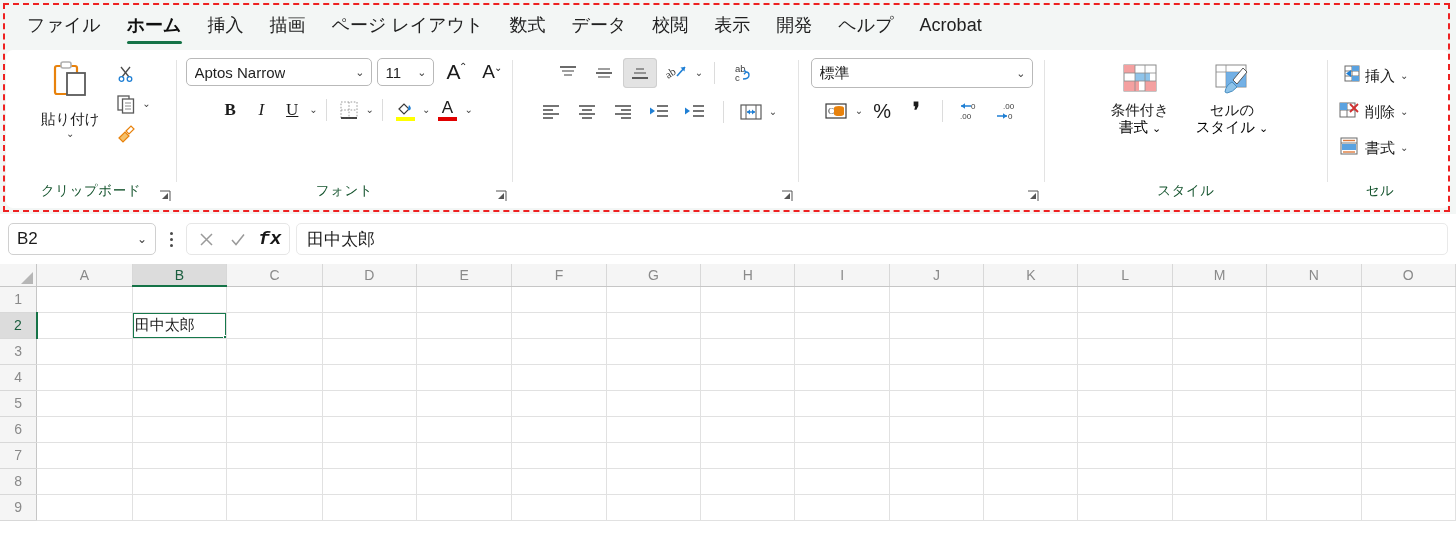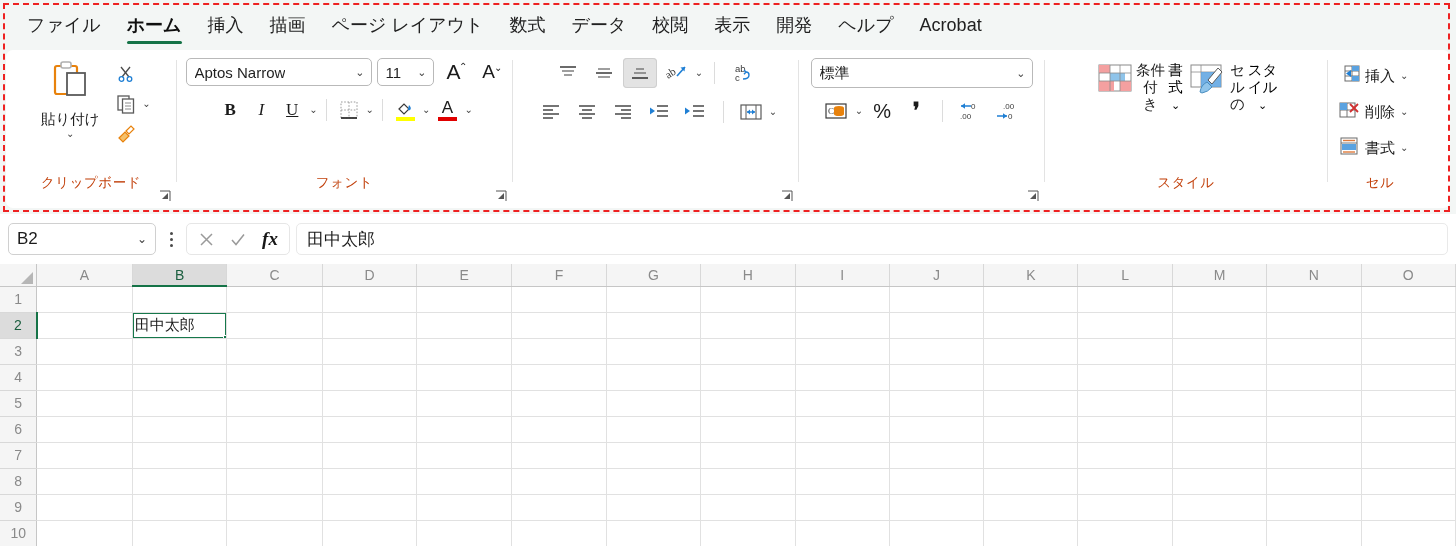--- a/index.html
+++ b/index.html
@@ -46,22 +46,22 @@
   }
   .group {
     position: relative; display: flex; flex-direction: column;
     align-items: center; justify-content: flex-start;
     padding: 8px 6px 0 6px; height: 100%;
   }
   .group-sep {
     width: 1px; background: #e3e3e3; margin: 10px 0 26px 0; flex: 0 0 1px;
   }
   .group-label {
-    position: absolute; bottom: 16px; left: 0; right: 0; text-align: center;
-    font-size: 13.5px; color: #c2410c; letter-spacing: .5px;
+    position: absolute; bottom: 8px; left: 0; right: 0; text-align: center;
+    font-size: 13.5px; color: #14532d; letter-spacing: .5px;
   }
   .group-launcher {
     position: absolute; bottom: 5px; right: 4px; width: 13px; height: 13px;
     color: #555; font-size: 12px; line-height: 12px;
   }
 
   
   .clip-row { display: flex; align-items: flex-start; gap: 4px; }
   .paste-btn {
     display: flex; flex-direction: column; align-items: center;
@@ -101,21 +101,21 @@
   
   .al-row { display: flex; align-items: center; gap: 2px; }
   .al-row.second { margin-top: 9px; }
 
   
   .num-combo { width: 222px; height: 30px; }
   .num-bottom { display: flex; align-items: center; gap: 4px; margin-top: 9px; }
 
   
   .style-btn {
-    display: flex; flex-direction: row; align-items: flex-start;
+    display: flex; flex-direction: column; align-items: center;
     width: 92px; cursor: default; padding-top: 2px;
   }
   .style-btn .lbl { font-size: 14.5px; color: #1b1b1b; line-height: 17px; text-align: center; }
   .style-btn .lbl2 { font-size: 14.5px; color: #000000; line-height: 17px; text-align:center; }
 
   
   .cell-row { display: flex; align-items: center; gap: 5px; height: 36px; }
   .cell-row .lbl { font-size: 15px; color: #1b1b1b; }
 
   
@@ -132,21 +132,21 @@
   .kebab {
     width: 24px; height: 30px; display: flex; flex-direction: column;
     align-items: center; justify-content: center; gap: 3px; margin: 0 3px;
   }
   .kebab i { width: 3px; height: 3px; border-radius: 50%; background: #4a4a4a; display:block;}
   .fbtns {
     height: 32px; border: 1px solid #e6e6e6; border-radius: 5px; background:#fff;
     display: flex; align-items: center; gap: 2px; padding: 0 4px;
   }
   .fb-ico { width: 30px; height: 28px; display:flex; align-items:center; justify-content:center; }
-  .fx { font-family: Liberation Serif, serif; font-style: italic; font-weight: bold; font-size: 19px; color: #171717; }
+  .fx { font-family: Liberation Mono, monospace; font-style: italic; font-weight: bold; font-size: 19px; color: #171717; }
   .finput {
     flex: 1; height: 32px; margin-left: 6px; border: 1px solid #e9e9e9;
     border-radius: 5px; background: #fff; display: flex; align-items: center;
     padding: 0 10px; font-size: 17px; color: #1b1b1b;
   }
 
   
   .grid-wrap { position: absolute; left: 0; top: 264px; width: 1456px; height: 282px; background: #fff; overflow: hidden; }
   table.sheet { border-collapse: collapse; table-layout: fixed; }
   table.sheet td, table.sheet th { padding: 0; margin: 0; }
@@ -784,35 +784,17 @@
           <td class="cell"></td>
           <td class="cell"></td>
           <td class="cell"></td>
           <td class="cell"></td>
           <td class="cell"></td>
           <td class="cell"></td>
           <td class="cell"></td>
           <td class="cell"></td>
           <td class="cell"></td>
         </tr>
-        <tr>
-          <th class="rowh">10</th>
-          <td class="cell"></td>
-          <td class="cell"></td>
-          <td class="cell"></td>
-          <td class="cell"></td>
-          <td class="cell"></td>
-          <td class="cell"></td>
-          <td class="cell"></td>
-          <td class="cell"></td>
-          <td class="cell"></td>
-          <td class="cell"></td>
-          <td class="cell"></td>
-          <td class="cell"></td>
-          <td class="cell"></td>
-          <td class="cell"></td>
-          <td class="cell"></td>
-        </tr>
       </tbody>
     </table>
   </div>
 
 </div>
 
 </body></html>

